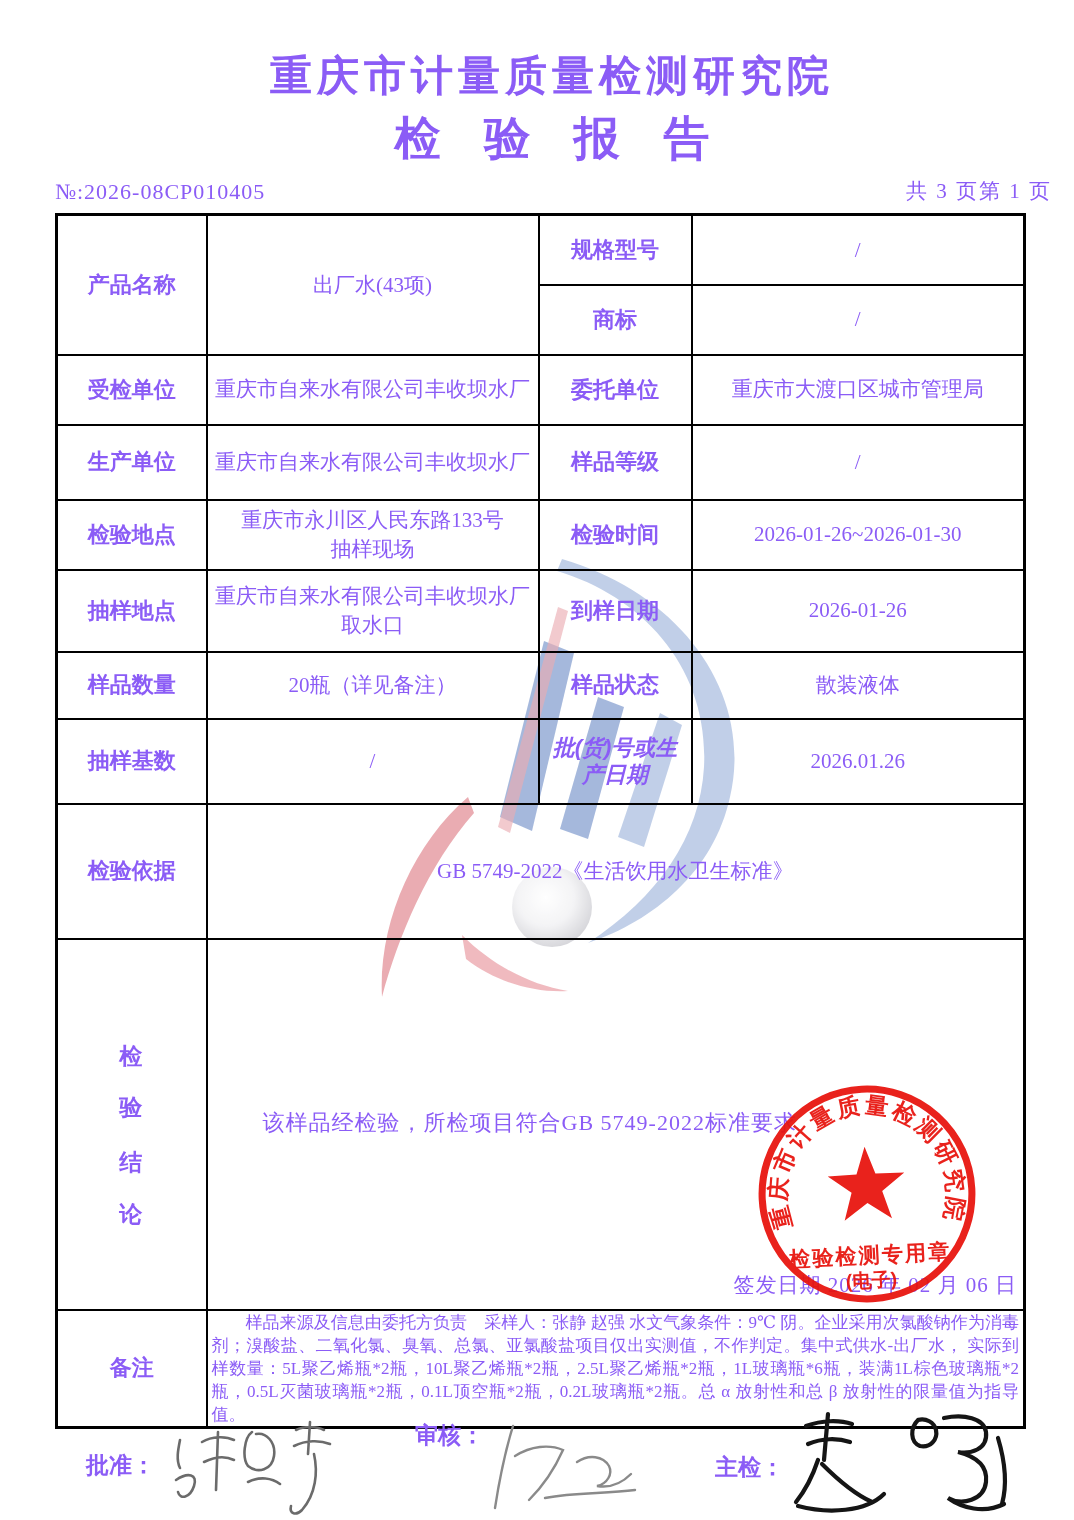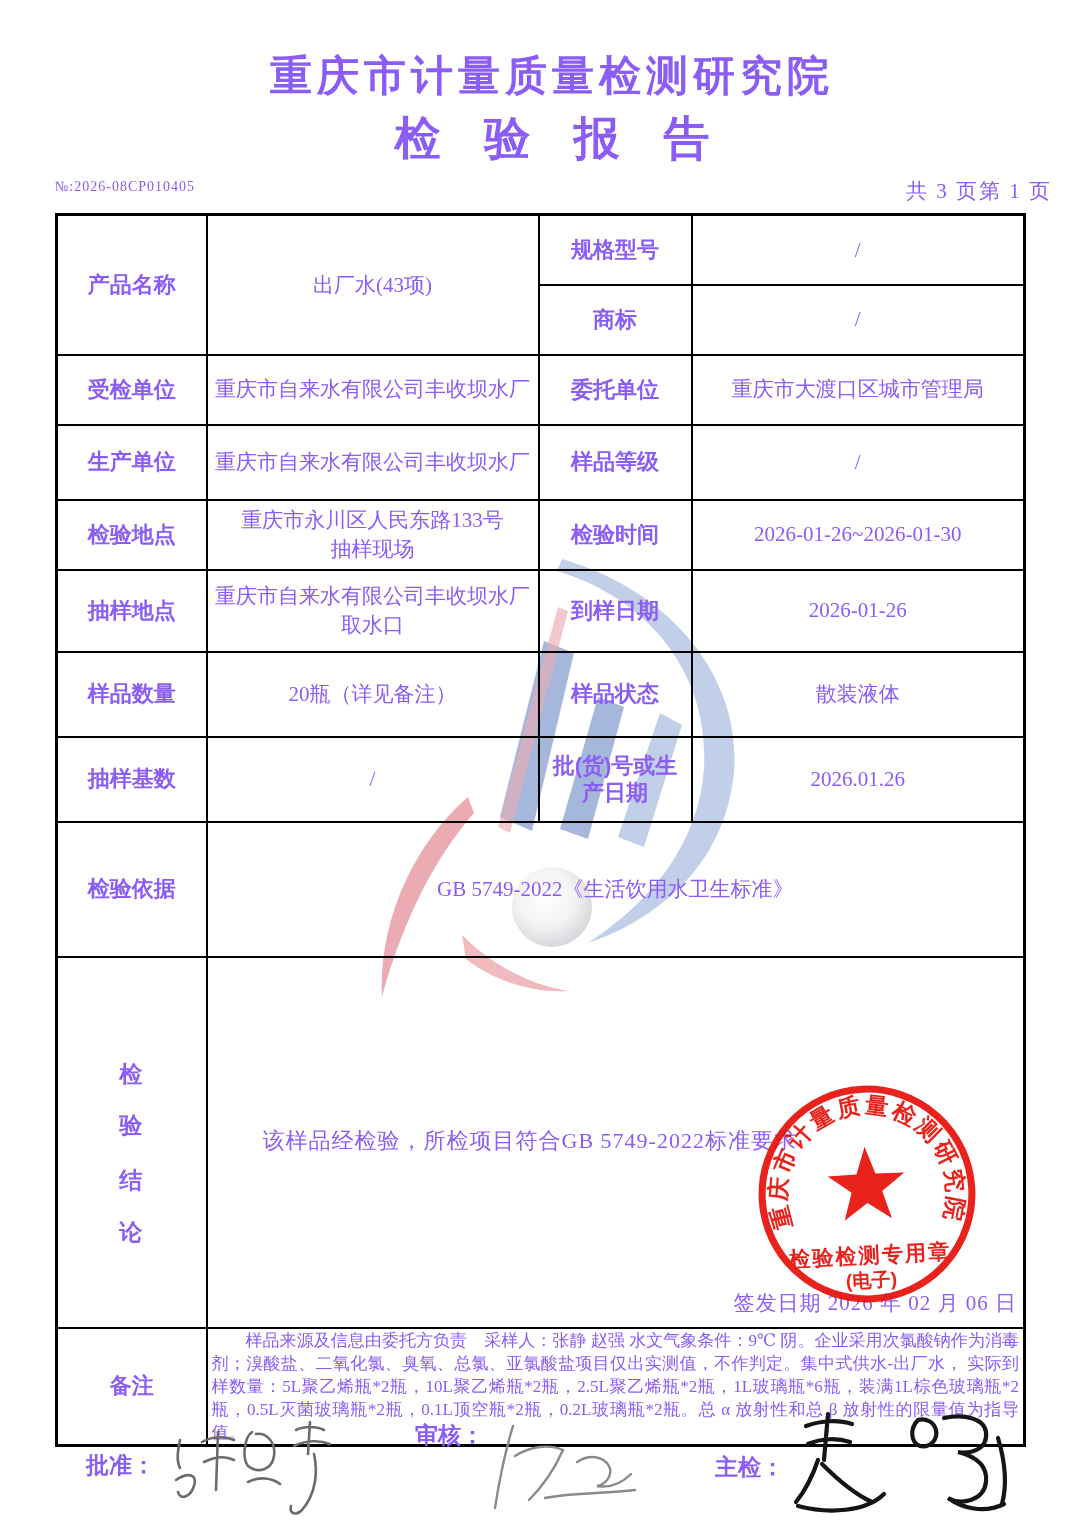--- a/index.html
+++ b/index.html
@@ -5,21 +5,21 @@
   html,body { margin:0; padding:0; background:#fff; }
   .page {
     position:relative; width:1074px; height:1520px; background:#ffffff;
     font-family:"Liberation Serif","DejaVu Serif",serif; color:#8b5cf6; overflow:hidden;padding-left:30px;
   }
   
   .title1 { position:absolute; top:48px; left:0; width:100%; text-align:center;
             font-size:42px; font-weight:bold; letter-spacing:5px; }
   .title2 { position:absolute; top:108px; left:0; width:100%; text-align:center;
             font-size:46px; font-weight:bold; letter-spacing:0.95em; text-indent:0.95em; }
-  .docno    { position:absolute; left:55px;  top:179px; font-size:14px; letter-spacing:1px; }
+  .docno    { position:absolute; left:55px;  top:179px; font-size:22px; letter-spacing:1px; }
   .pageinfo { position:absolute; right:52px; top:177px; font-size:21px; letter-spacing:2px; }
 
   
   table.report { position:absolute; left:55px; top:213px; width:968px; height:1185px;
                  border-collapse:collapse; table-layout:fixed; z-index:2; background:transparent;
                  border:3px solid #000; }
   table.report td { border:2px solid #000; text-align:center; vertical-align:middle;
                     padding:0 4px; overflow:hidden; }
   .lbl { font-family:"Liberation Sans","DejaVu Sans",sans-serif; font-weight:bold; font-size:22px; }
   .val { font-size:21px; white-space:pre-line; line-height:1.35; }
@@ -114,30 +114,30 @@
       <td class="lbl">检验时间</td>
       <td class="val">2026-01-26~2026-01-30</td>
     </tr>
     <tr style="height:82px">
       <td class="lbl">抽样地点</td>
       <td class="val">重庆市自来水有限公司丰收坝水厂
 取水口</td>
       <td class="lbl">到样日期</td>
       <td class="val">2026-01-26</td>
     </tr>
-    <tr style="height:85px">
+    <tr style="height:67px">
       <td class="lbl">样品数量</td>
       <td class="val">20瓶（详见备注）</td>
       <td class="lbl">样品状态</td>
       <td class="val">散装液体</td>
     </tr>
     <tr style="height:85px">
       <td class="lbl">抽样基数</td>
       <td class="val">/</td>
-      <td class="lbl" style="line-height:1.25;">批(货)号或生产日期</td>
+      <td class="lbl" style="line-height:1.25;font-style:italic;">批(货)号或生产日期</td>
       <td class="val">2026.01.26</td>
     </tr>
     <tr style="height:135px">
       <td class="lbl">检验依据</td>
       <td class="val basis-cell" colspan="3">GB 5749-2022《生活饮用水卫生标准》</td>
     </tr>
     <tr style="height:371px">
       <td>
         <span class="vert-label">检验结论</span>
       </td>

